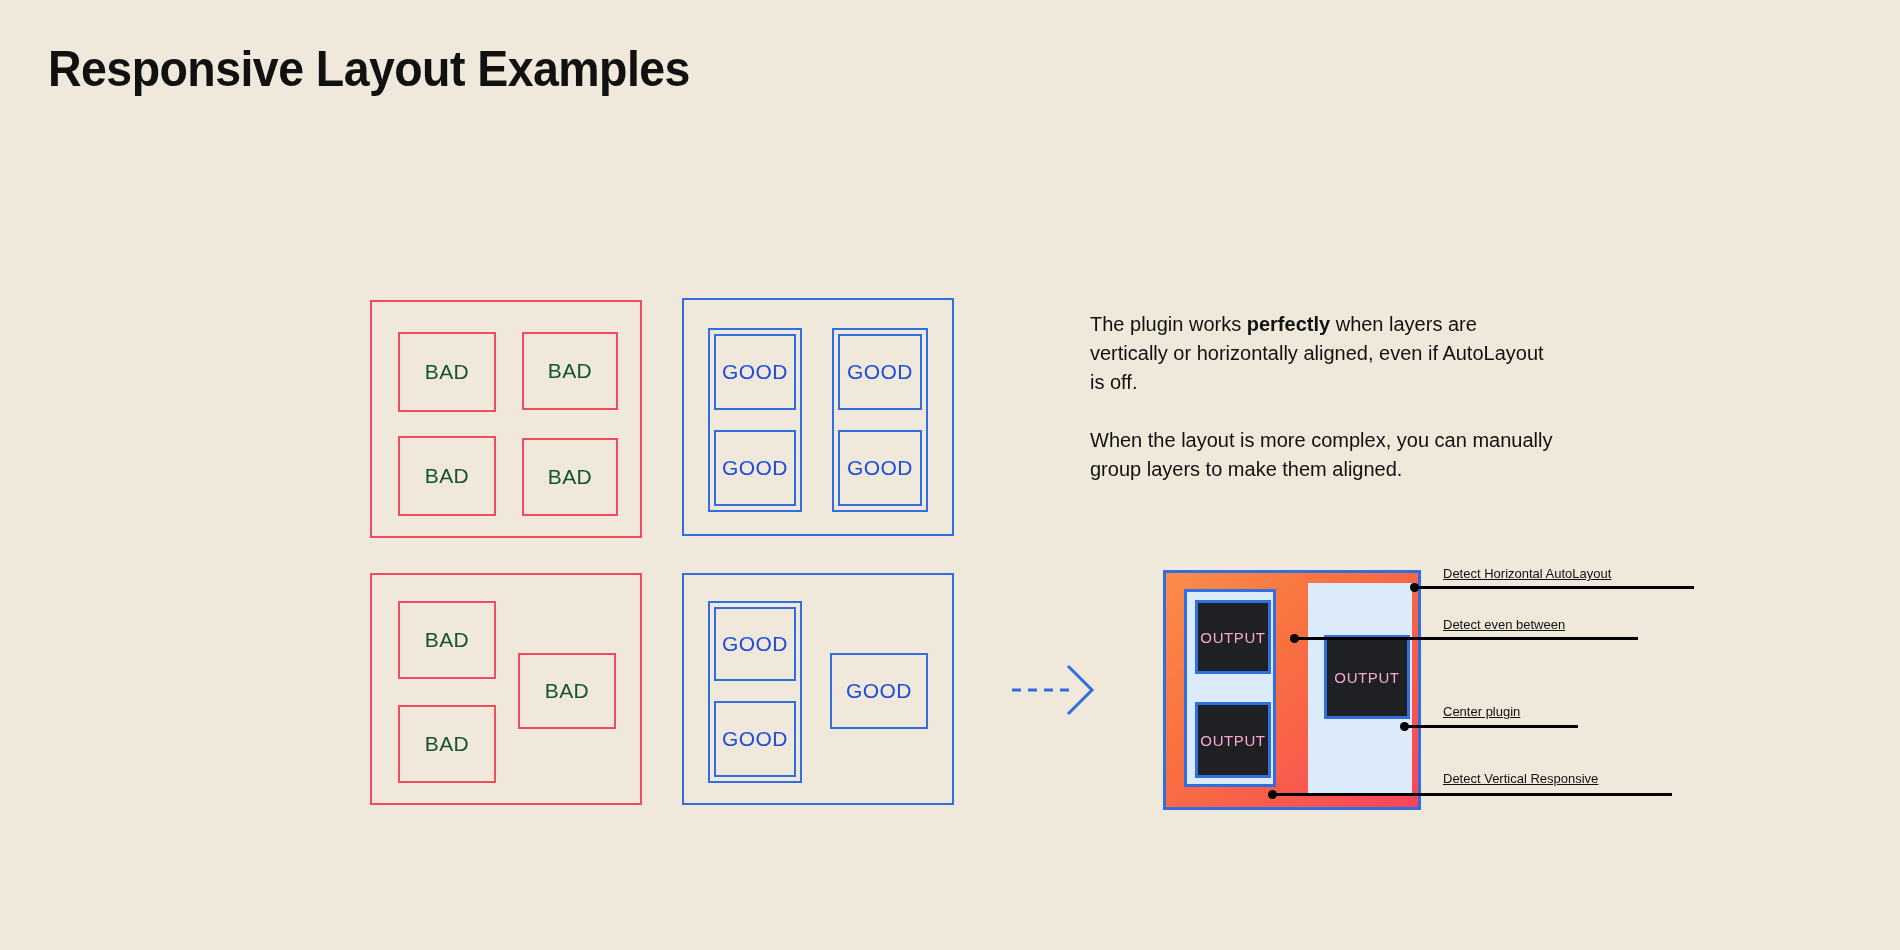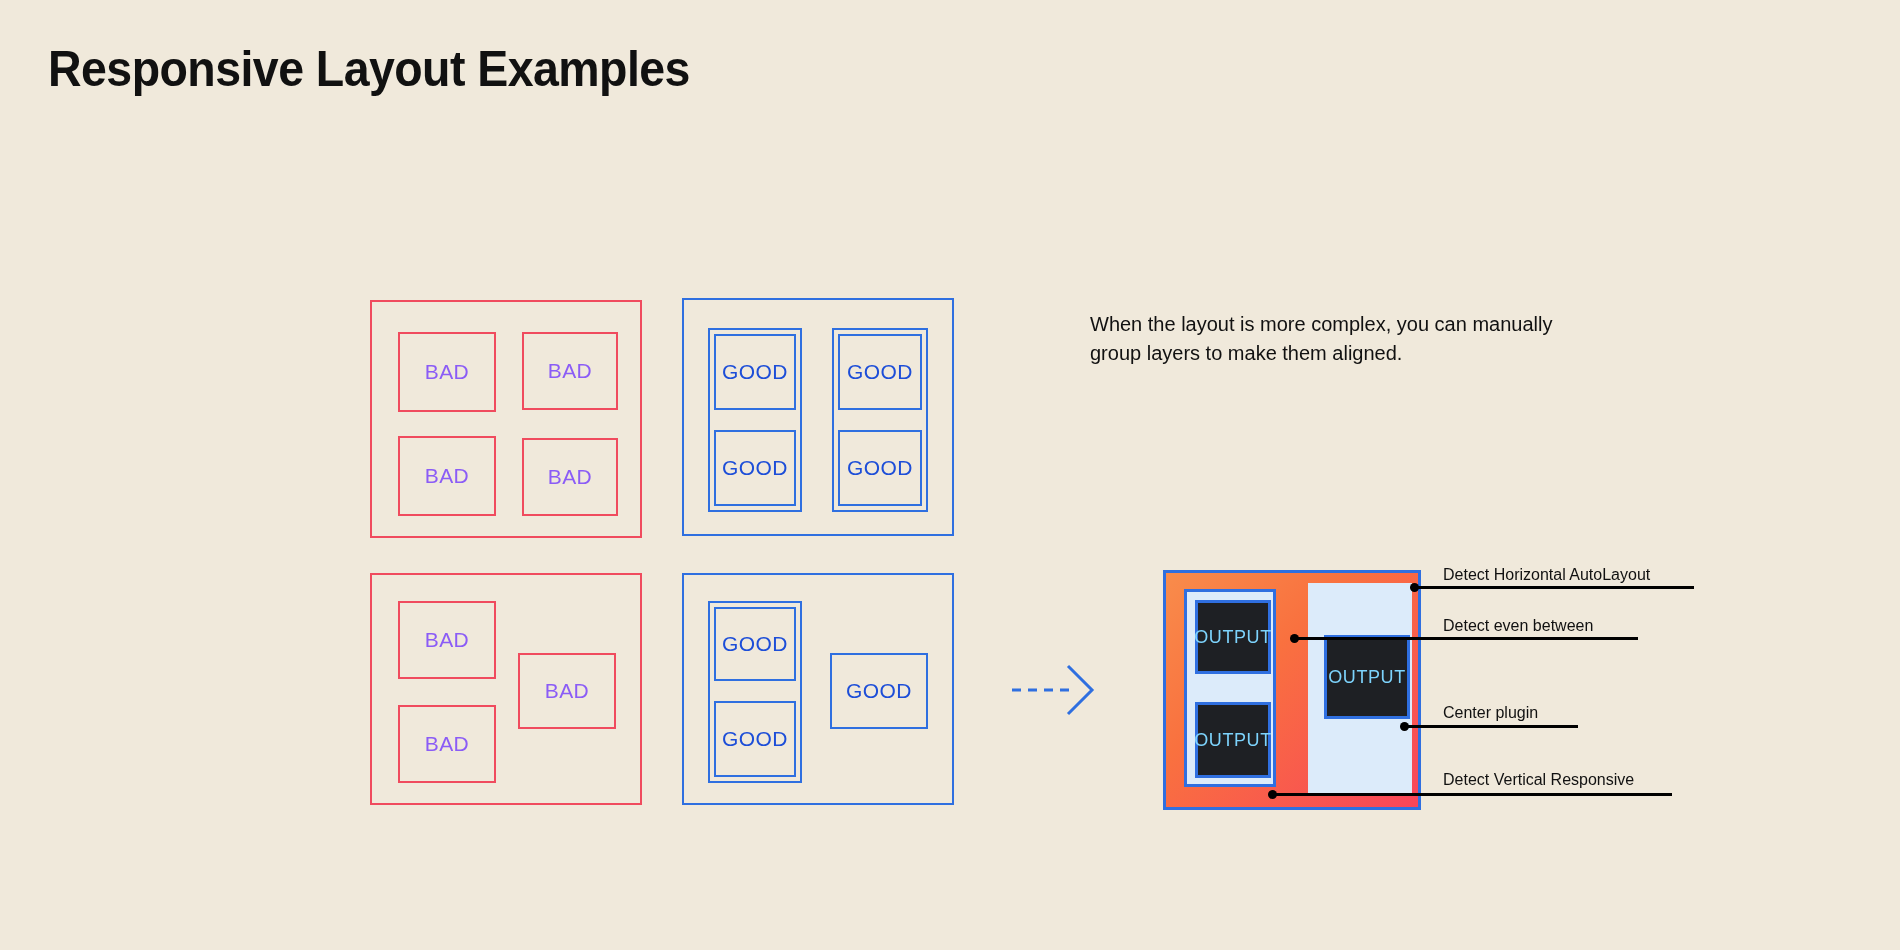--- a/index.html
+++ b/index.html
@@ -41,21 +41,21 @@
     position: absolute;
     box-sizing: border-box;
     display: flex;
     align-items: center;
     justify-content: center;
     font-size: 21px;
     letter-spacing: 0.4px;
   }
   .cell-bad {
     border: 2px solid #F04B5E;
-    color: #8b5cf6;
+    color: #14532d;
   }
   .cell-good {
     border: 2px solid #2F6FE0;
     color: #1d4ed8;
   }
   .cell-bad  .cell-label,
   .cell-good .cell-label { pointer-events: none; }
 
   .wrapper-good {
     position: absolute;
@@ -105,22 +105,22 @@
     background: #DCEBFA;
   }
   .output-box {
     position: absolute;
     box-sizing: border-box;
     background: #1E2024;
     border: 3px solid #2F6FE0;
     display: flex;
     align-items: center;
     justify-content: center;
-    color: #7dd3fc;
-    font-size: 18px;
+    color: #f9a8d4;
+    font-size: 15px;
     letter-spacing: 0.6px;
   }
   .out-a { left: 8px;  top: 8px;   width: 76px; height: 74px; }
   .out-b { left: 8px;  top: 110px; width: 76px; height: 76px; }
   .out-c { left: 16px; top: 52px;  width: 86px; height: 84px; }
 
   
   .callout-line {
     position: absolute;
     height: 3px;
@@ -128,23 +128,24 @@
   }
   .callout-dot {
     position: absolute;
     width: 9px;
     height: 9px;
     border-radius: 50%;
     background: #000000;
   }
   .callout-label {
     position: absolute;
-    font-size: 16px;
+    font-size: 13px;
     color: #111111;
     white-space: nowrap;
+    text-decoration: underline;
   }
 
   
   .copy {
     position: absolute;
     left: 1090px;
     top: 310px;
     width: 470px;
     font-size: 20px;
     line-height: 29px;
@@ -218,20 +219,23 @@
     <span class="cell-label">GOOD</span>
   </div>
 </div>
 
 <svg class="arrow-svg" width="90" height="60" viewBox="0 0 90 60">
   <line x1="2" y1="30" x2="64" y2="30" stroke="#2F6FE0" stroke-width="3" stroke-dasharray="9 7"></line>
   <polyline points="58,6 82,30 58,54" fill="none" stroke="#2F6FE0" stroke-width="3"></polyline>
 </svg>
 
 <div class="copy">
+  <p>
+    <span>The plugin works </span><b>perfectly</b><span> when layers are vertically or horizontally aligned, even if AutoLayout is off.</span>
+  </p>
   <p>When the layout is more complex, you can manually group layers to make them aligned.</p>
 </div>
 
 <div class="diagram">
   <div class="diagram-inner">
     <div class="col-left">
       <div class="output-box out-a">
         <span>OUTPUT</span>
       </div>
       <div class="output-box out-b">

